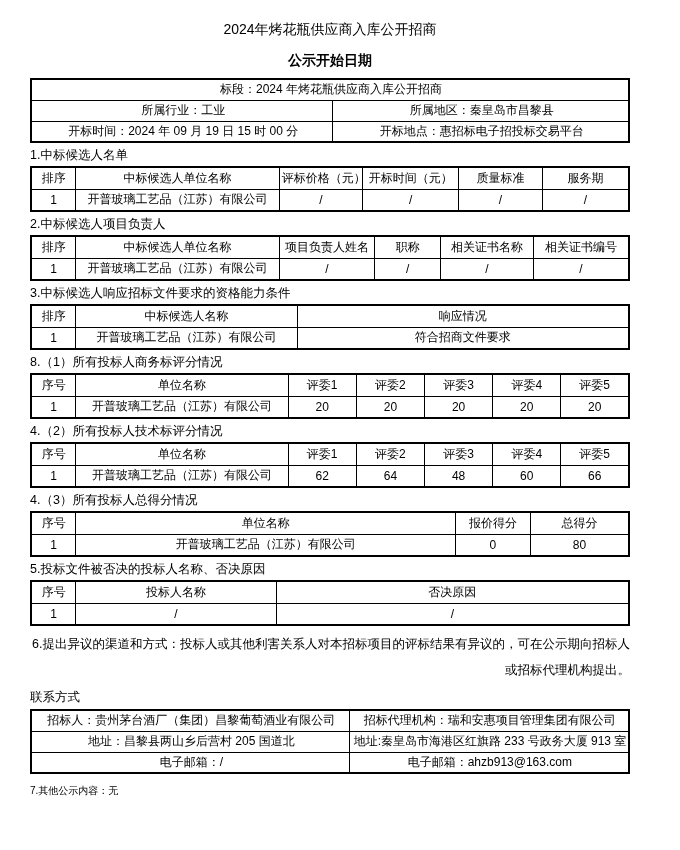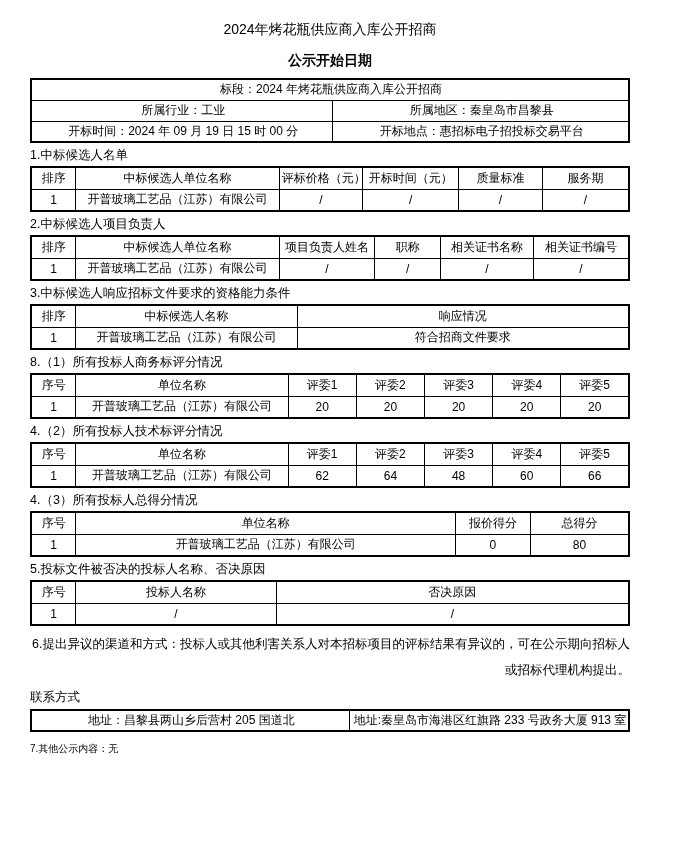--- a/index.html
+++ b/index.html
@@ -286,20 +286,28 @@
 
 <div class="para" style="white-space:normal;">6.提出异议的渠道和方式：投标人或其他利害关系人对本招标项目的评标结果有异议的，可在公示期向招标人或招标代理机构提出。</div>
 
 <div class="sec-heading" style="margin:7px 0 4px 0;">联系方式</div>
 <table class="kv-table">
   <colgroup>
       <col style="width:53.2%">
       <col style="width:46.8%">
     </colgroup>
   <tbody>
+      <tr>
+    <td>招标人：贵州茅台酒厂（集团）昌黎葡萄酒业有限公司</td>
+    <td>招标代理机构：瑞和安惠项目管理集团有限公司</td>
+  </tr>
   <tr>
     <td>地址：昌黎县两山乡后营村 205 国道北</td>
     <td>地址:秦皇岛市海港区红旗路 233 号政务大厦 913 室</td>
   </tr>
+  <tr>
+    <td>电子邮箱：/</td>
+    <td>电子邮箱：ahzb913@163.com</td>
+  </tr>
 </tbody>
   </table>
 
 <div class="final-line">7.其他公示内容：无</div>
 
 </body></html>

